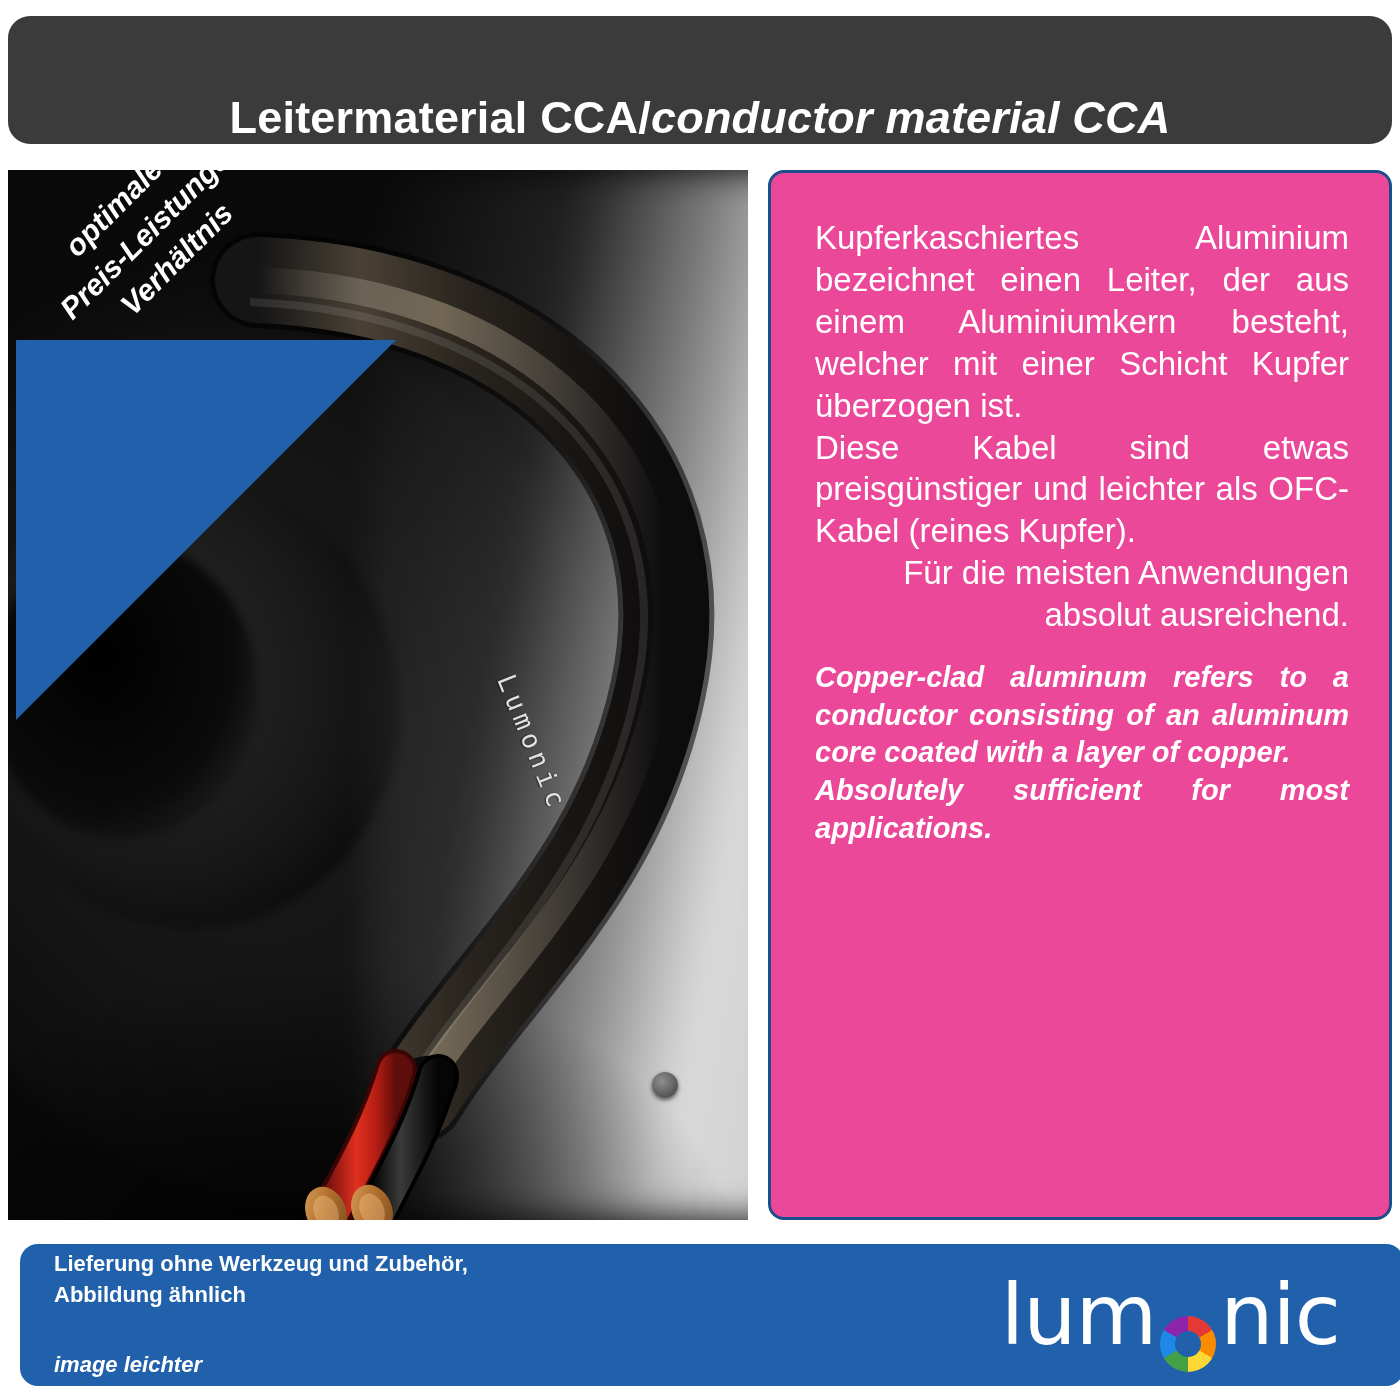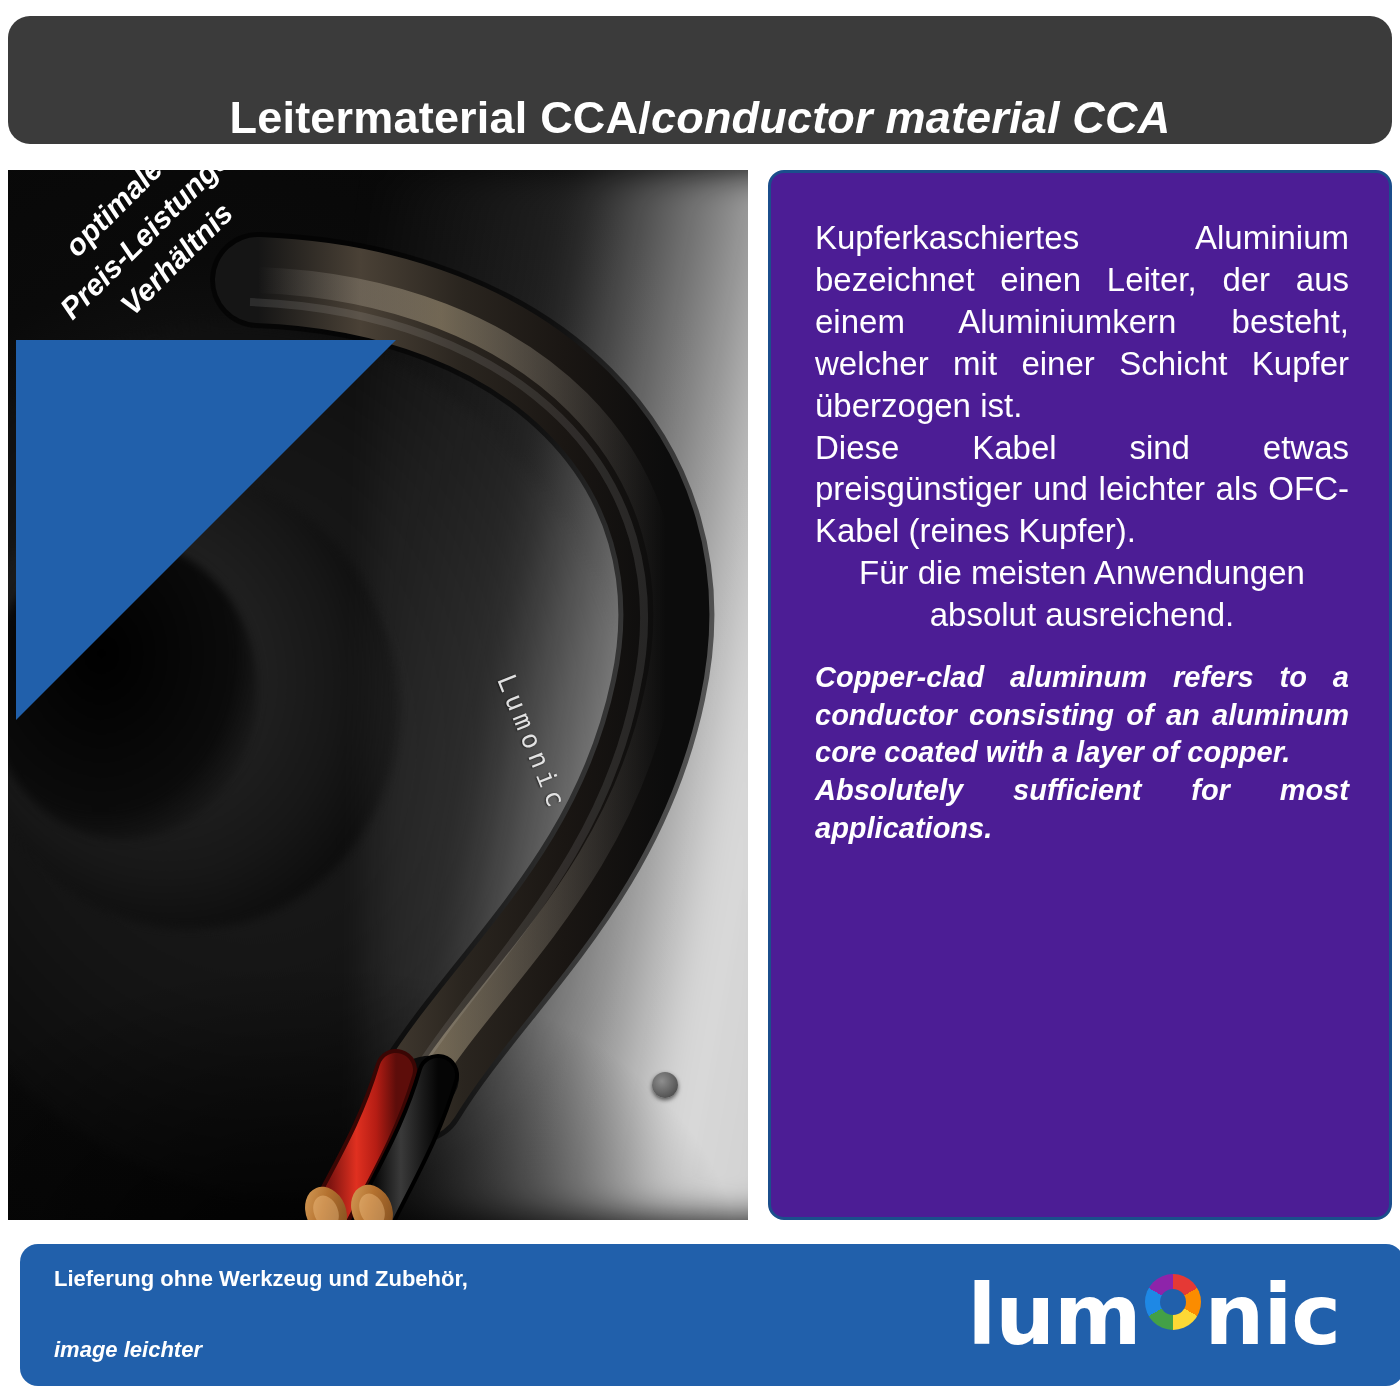--- a/index.html
+++ b/index.html
@@ -179,21 +179,21 @@
     text-align: center;
   }
 
   
   .text-panel {
     position: absolute;
     left: 768px;
     top: 170px;
     width: 624px;
     height: 1050px;
-    background: #4c1d95;
+    background: #ec4899;
     border-radius: 16px;
     border: 3px solid #1b4e8c;
     box-sizing: border-box;
     padding: 44px 40px 30px 44px;
     color: #ffffff;
   }
   .para-de {
     font-size: 33px;
     line-height: 1.27;
     font-weight: normal;
@@ -206,21 +206,21 @@
     margin-top: 23px;
     font-size: 29px;
     line-height: 1.30;
     font-style: italic;
     font-weight: bold;
     text-align: justify;
     text-justify: inter-word;
   }
   .para-en p { margin: 0; }
   .justify-last { text-align: justify; }
-  .no-justify { text-align: center; }
+  .no-justify { text-align: right; }
 
   
   .footer {
     position: absolute;
     left: 20px;
     top: 1244px;
     width: 1384px;
     height: 142px;
     background: #2160ab;
     border-radius: 18px;
@@ -236,24 +236,24 @@
     line-height: 1.38;
     font-weight: bold;
   }
   .footer-text .en {
     font-style: italic;
     display: block;
     margin-top: 10px;
   }
   .logo {
     display: flex;
-    align-items: flex-start;
+    align-items: flex-end;
     color: #ffffff;
     font-size: 84px;
-    font-weight: bold;
+    font-weight: normal;
     letter-spacing: -1px;
     margin-right: 30px;
     font-family: "DejaVu Sans", sans-serif;
   }
   .logo .ring {
     display: inline-block;
     width: 56px;
     height: 56px;
     border-radius: 50%;
     margin: 0 4px;
@@ -364,20 +364,21 @@
     </div>
     <div class="para-en">
       <p class="justify-last">Copper-clad aluminum refers to a conductor consisting of an aluminum core coated with a layer of copper.</p>
       <p class="justify-last">Absolutely sufficient for most applications.</p>
     </div>
   </div>
 
   <div class="footer">
     <div class="footer-text">
       <div>Lieferung ohne Werkzeug und Zubehör,</div>
+      <div>Abbildung ähnlich</div>
       <span class="en">
         <br>
         <span>image leichter</span>
       </span>
     </div>
     <div class="logo">
       <span>lum</span>
       <span class="ring"></span>
       <span>nic</span>
     </div>

